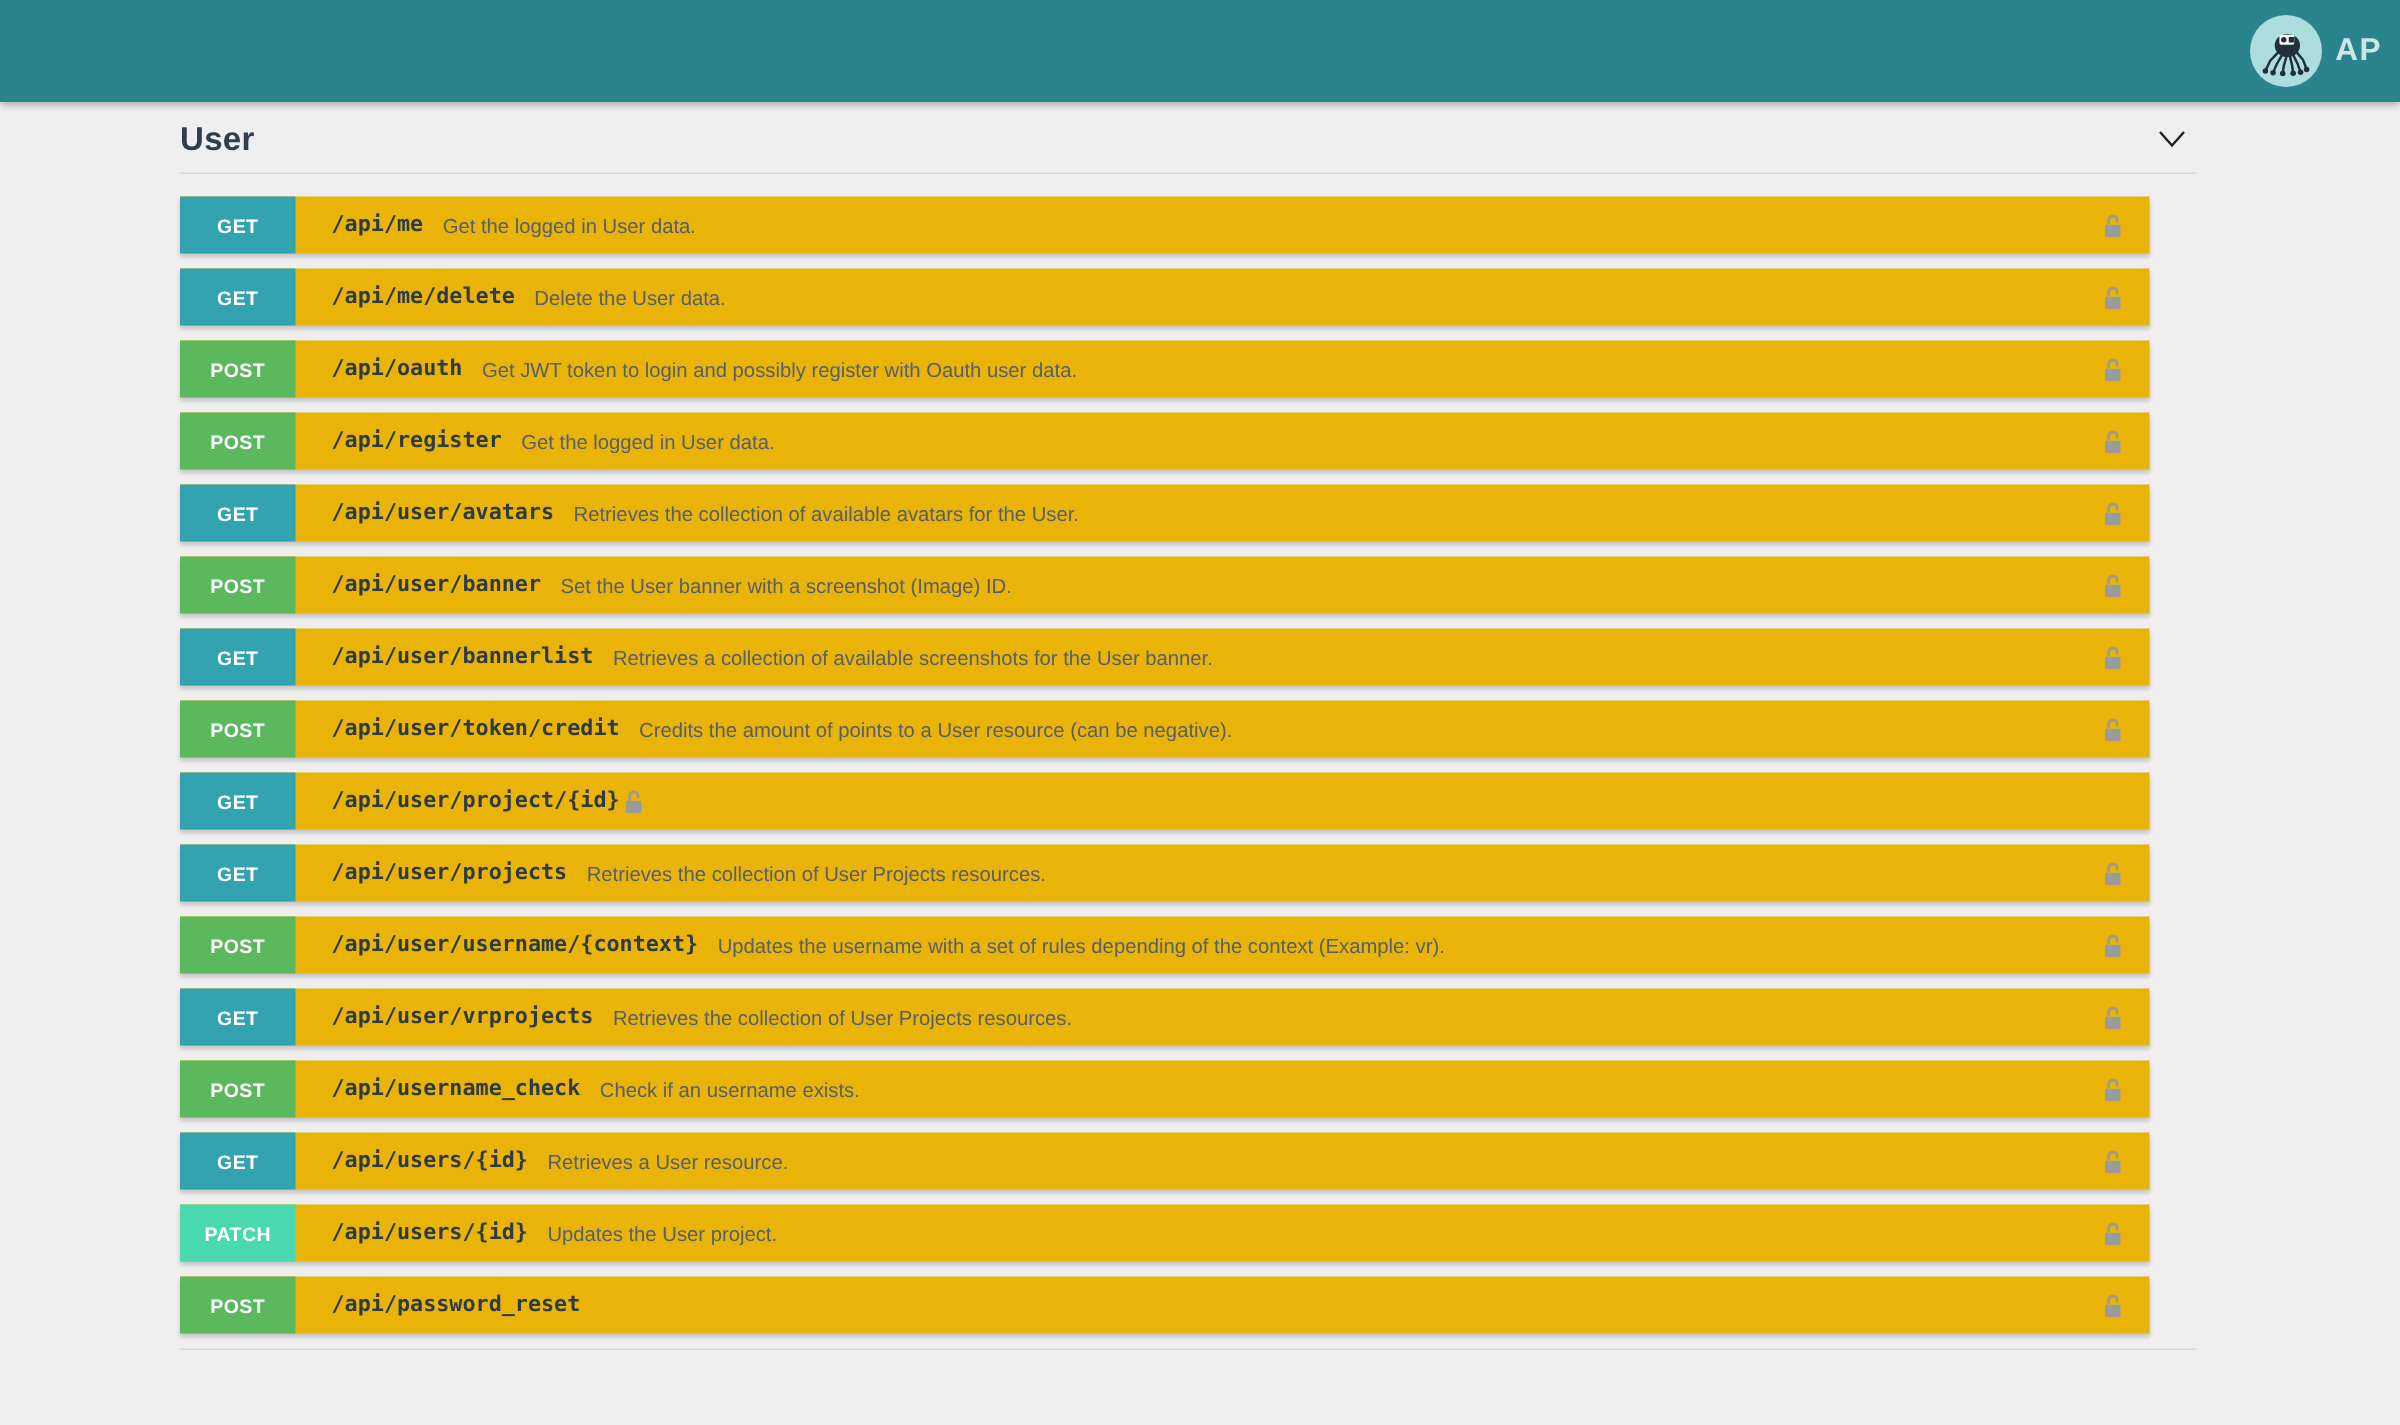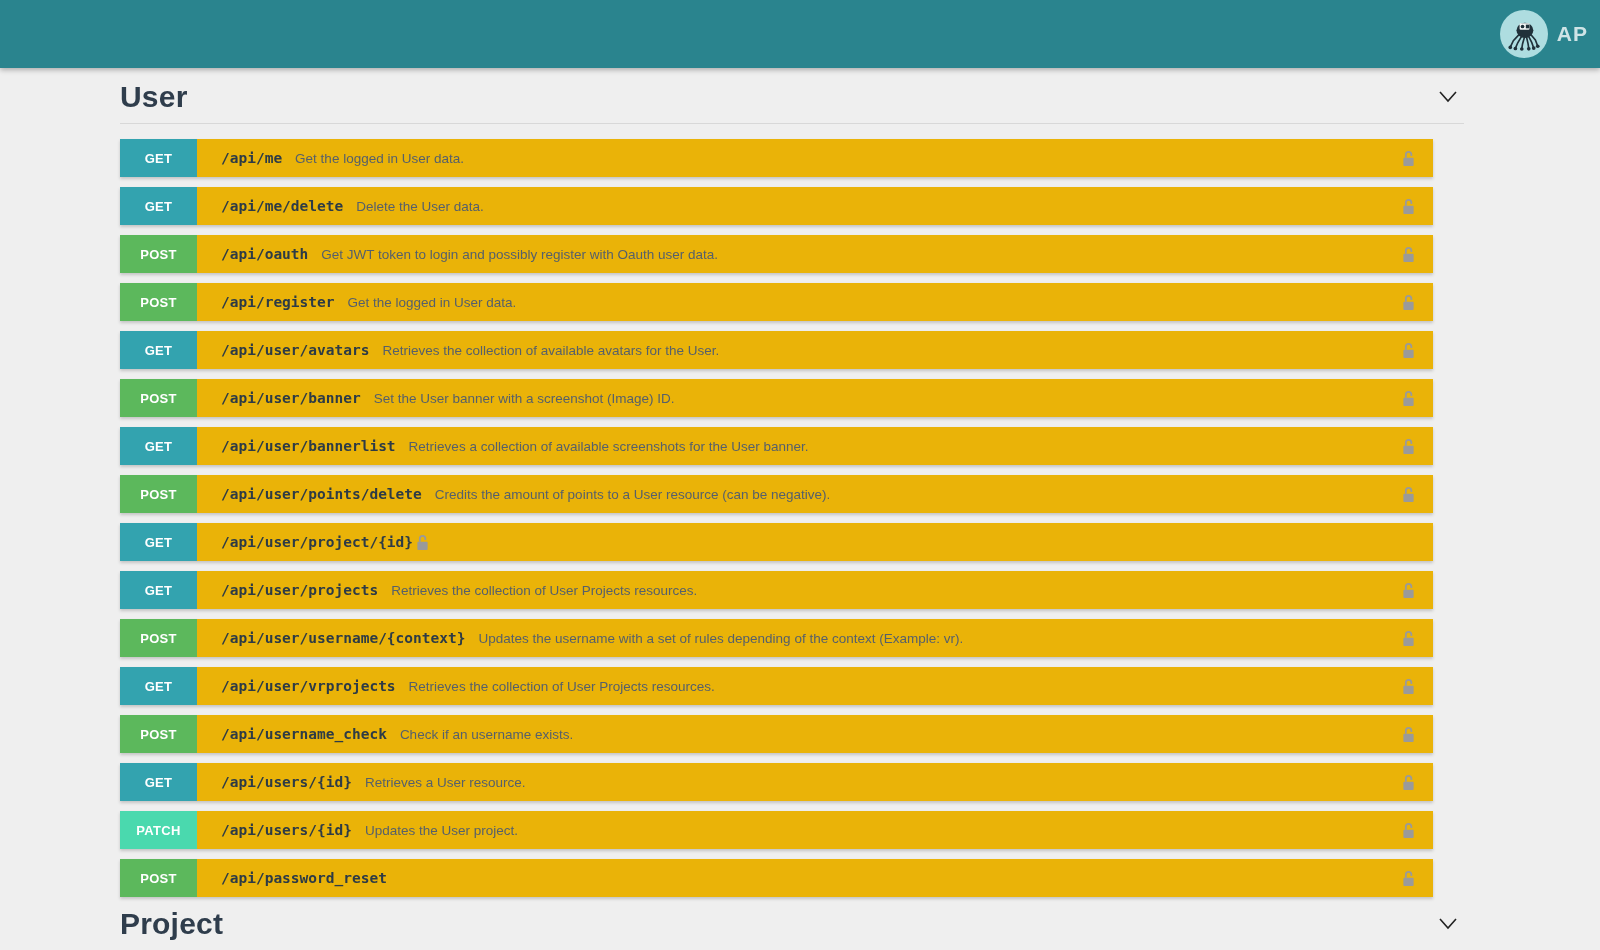--- a/index.html
+++ b/index.html
@@ -46,21 +46,21 @@
     padding: 12px 0 0 120px;
   }
   .api-section { margin-bottom: 6px; }
   .section-head {
     width: 1344px;
     display: flex;
     align-items: center;
     justify-content: space-between;
   }
   .section-title {
-    font-size: 30px;
+    font-size: 22px;
     font-weight: bold;
     color: #2f3d4c;
     letter-spacing: .2px;
     cursor: pointer;
   }
   .chevron { cursor: pointer; line-height: 0; padding-right: 4px; }
   .section-rule {
     width: 1344px;
     border: none;
     border-top: 1px solid #d8d8d8;
@@ -242,21 +242,21 @@
     <span class="lock">
       <svg width="19" height="19" viewBox="0 0 20 20">
         <rect x="4.6" y="9.3" width="10.8" height="8.6" rx="1" fill="#9a9a9a"></rect>
         <path d="M7.2 9.3 V5.9 a2.9 2.9 0 0 1 5.8 0 V7.4" fill="none" stroke="#9a9a9a" stroke-width="1.9"></path>
       </svg>
     </span>
   </div>
 
   <div class="row">
     <span class="badge" data-method="POST">POST</span>
-    <code class="path">/api/user/points/delete</code>
+    <code class="path">/api/user/token/credit</code>
     <span class="desc">Credits the amount of points to a User resource (can be negative).</span>
     <span class="lock">
       <svg width="19" height="19" viewBox="0 0 20 20">
         <rect x="4.6" y="9.3" width="10.8" height="8.6" rx="1" fill="#9a9a9a"></rect>
         <path d="M7.2 9.3 V5.9 a2.9 2.9 0 0 1 5.8 0 V7.4" fill="none" stroke="#9a9a9a" stroke-width="1.9"></path>
       </svg>
     </span>
   </div>
 
   <div class="row">
@@ -350,27 +350,19 @@
       <svg width="19" height="19" viewBox="0 0 20 20">
         <rect x="4.6" y="9.3" width="10.8" height="8.6" rx="1" fill="#9a9a9a"></rect>
         <path d="M7.2 9.3 V5.9 a2.9 2.9 0 0 1 5.8 0 V7.4" fill="none" stroke="#9a9a9a" stroke-width="1.9"></path>
       </svg>
     </span>
   </div>
 </div>
   </section>
 
   <section class="api-section">
-    <div class="section-head">
-      <h2 class="section-title">Project</h2>
-      <span class="chevron">
-        <svg width="24" height="18" viewBox="0 0 24 18">
-          <polyline points="4,4 12,13 20,4" fill="none" stroke="#222222" stroke-width="1.6"></polyline>
-        </svg>
-      </span>
-    </div>
     <hr class="section-rule">
     <div class="rows"></div>
   </section>
 </div>
   </main>
 
 </div>
 
 </body></html>

